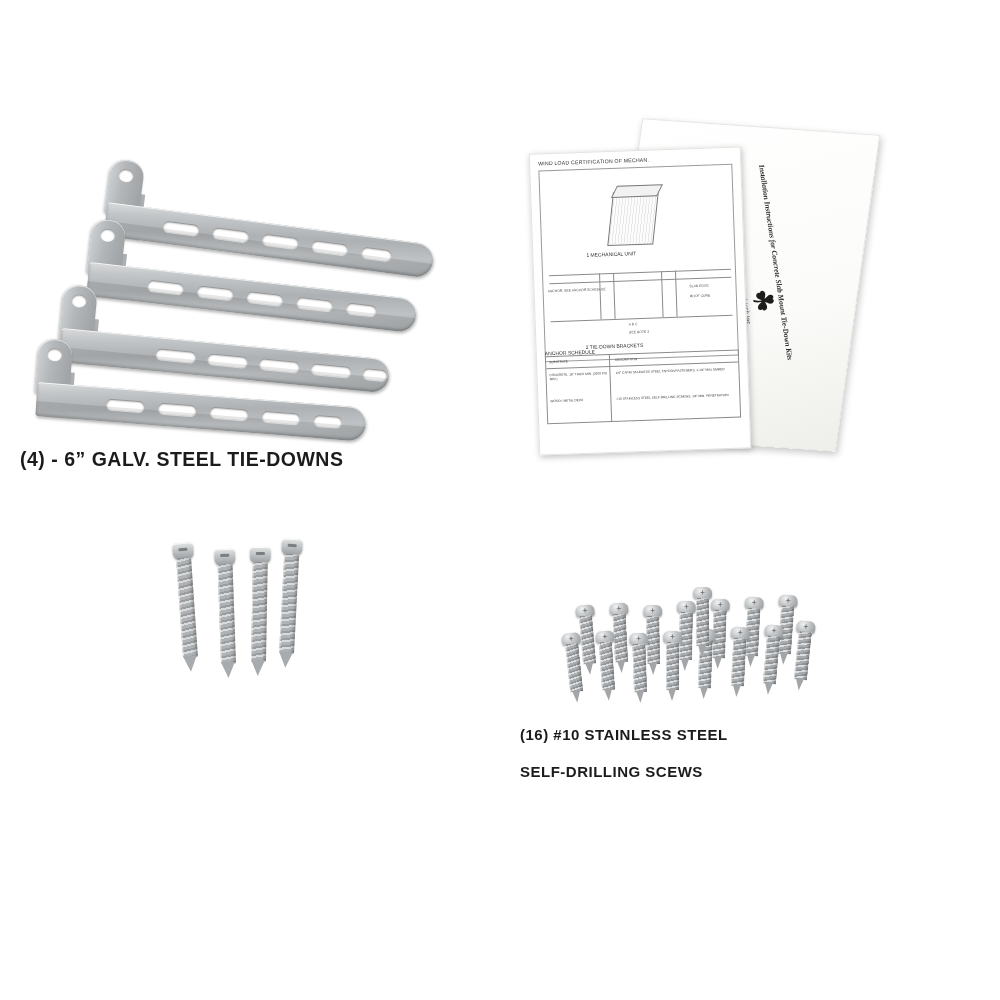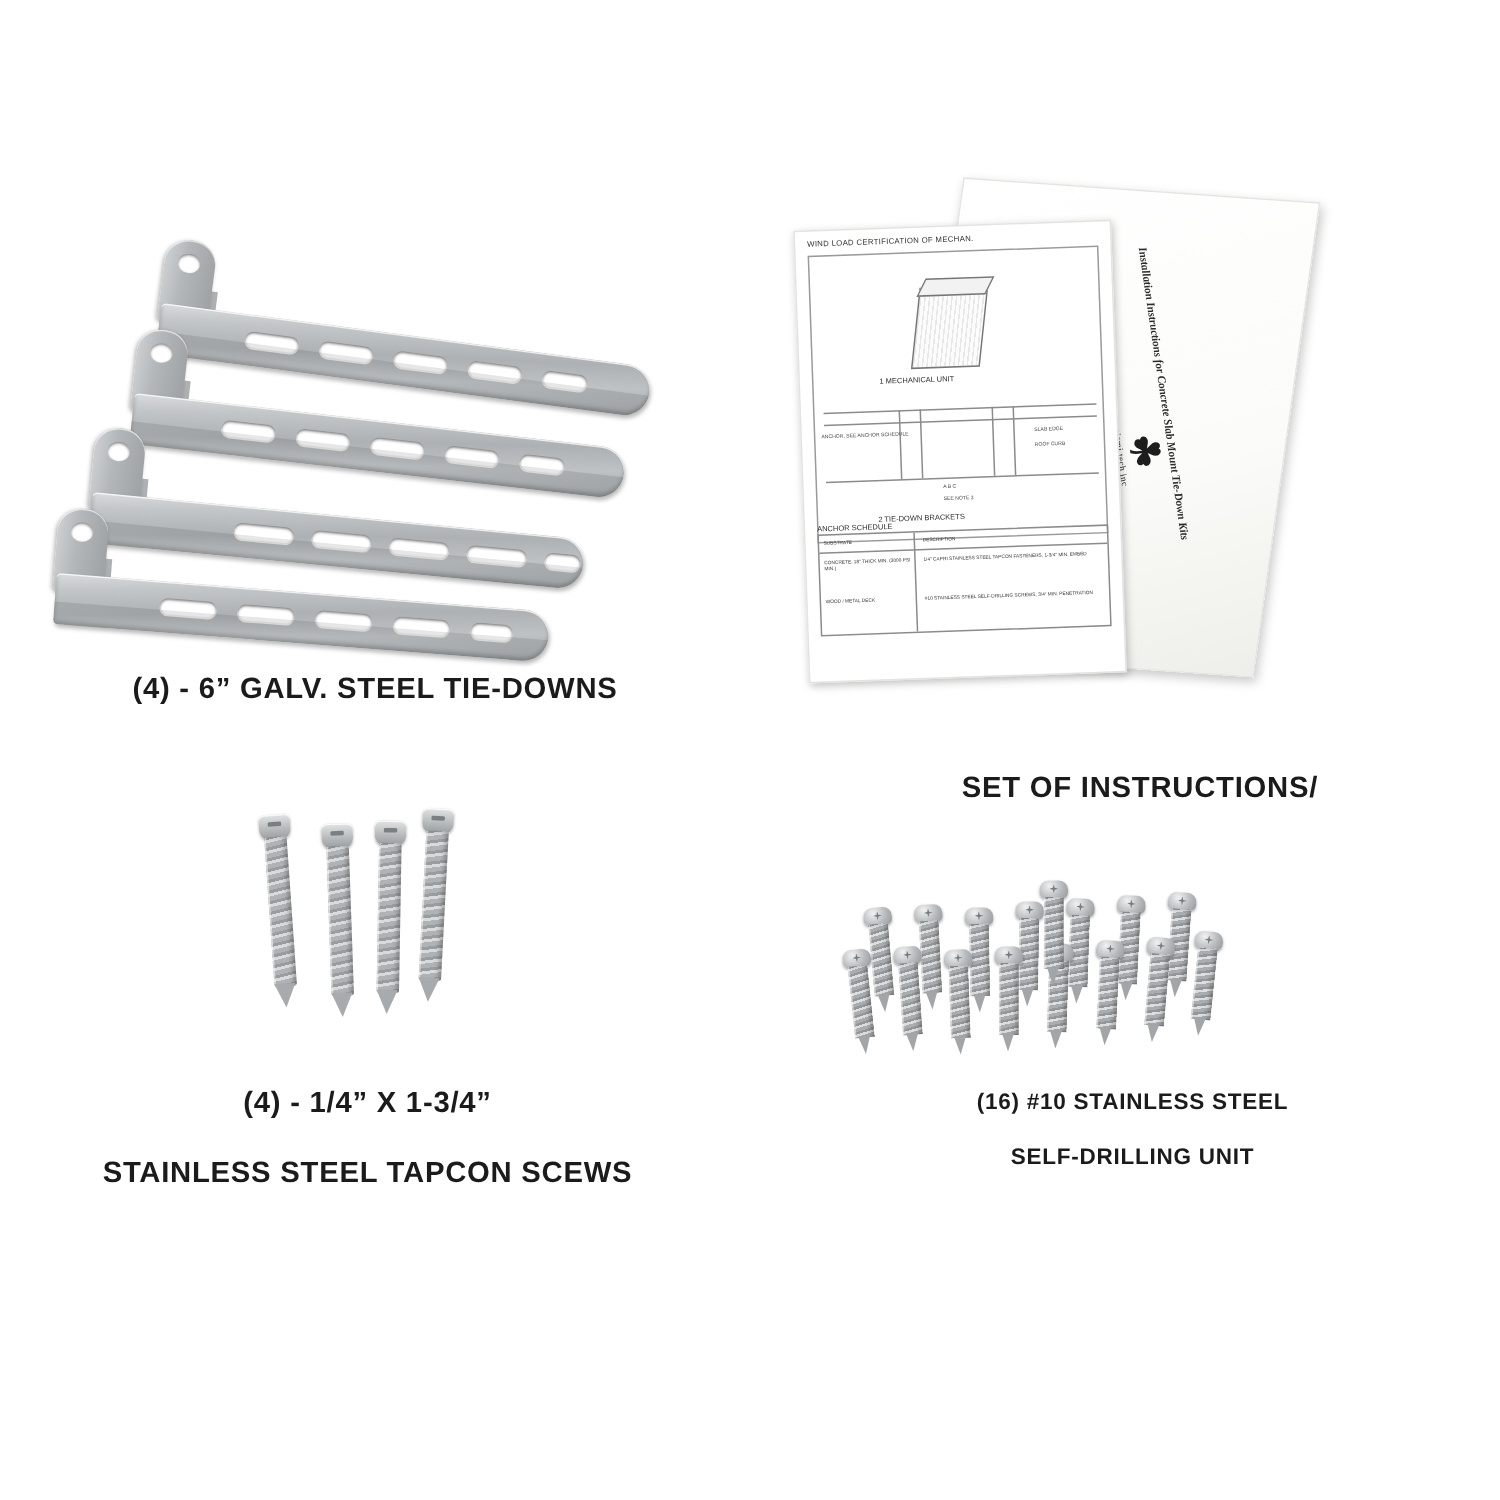--- a/index.html
+++ b/index.html
@@ -14,21 +14,20 @@
     position: relative;
     width: 1000px;
     height: 1000px;
     background: #ffffff;
     overflow: hidden;
   }
 
   
   .caption {
     position: absolute;
-    text-align: center;
     font-family: "Liberation Sans", sans-serif;
     font-weight: bold;
     color: #1b1b1b;
     letter-spacing: 0.5px;
     line-height: 1.22;
     white-space: pre-line;
   }
 
   
   .brackets {
@@ -478,21 +477,20 @@
         <div class="cell" style="left:3px; top:16px; width:30%; white-space:normal;">CONCRETE, 18" THICK MIN. (3000 PSI MIN.)</div>
         <div class="cell" style="left:36%; top:16px; width:62%; white-space:normal;">1/4" CAPRI STAINLESS STEEL TAPCON FASTENERS, 1-3/4" MIN. EMBED</div>
         <div class="cell" style="left:3px; top:42px; width:30%; white-space:normal;">WOOD / METAL DECK</div>
         <div class="cell" style="left:36%; top:42px; width:62%; white-space:normal;">#10 STAINLESS STEEL SELF-DRILLING SCREWS, 3/4" MIN. PENETRATION</div>
       </div>
       <div class="doc-sec" style="left:8px; bottom:98px;">ANCHOR SCHEDULE</div>
     </div>
   </div>
 
   <div class="caption" style="left:560px; top:490px; width:400px; font-size:19.5px;">
-    <div>SET OF INSTRUCTIONS/</div>
   </div>
 
   <div class="tapcons">
     <div class="tapcon" style="left:14px; top:8px; transform: rotate(-4deg);">
       <div class="head"></div>
       <div class="shank"></div>
       <div class="tip"></div>
     </div>
     <div class="tapcon" style="left:56px; top:14px; transform: rotate(-2deg);">
       <div class="head"></div>
@@ -504,24 +502,20 @@
       <div class="shank"></div>
       <div class="tip"></div>
     </div>
     <div class="tapcon" style="left:124px; top:4px; transform: rotate(3deg);">
       <div class="head"></div>
       <div class="shank"></div>
       <div class="tip"></div>
     </div>
   </div>
 
-  <div class="caption" style="left:10px; top:700px; width:470px; font-size:19.5px;">
-    <div>(4) - 1/4” X 1-3/4”</div>
-    <div>STAINLESS STEEL TAPCON SCEWS</div>
-  </div>
 
   <div class="selfdrills">
     <div class="sds" style="left:18px; top:30px; transform: rotate(-5deg);">
         <div class="head"></div>
         <div class="shank"></div>
         <div class="tip"></div>
       </div>
     <div class="sds" style="left:52px; top:28px; transform: rotate(-3deg);">
         <div class="head"></div>
         <div class="shank"></div>
@@ -595,16 +589,16 @@
       </div>
     <div class="sds" style="left:136px; top:12px; transform: rotate(0deg);">
         <div class="head"></div>
         <div class="shank"></div>
         <div class="tip"></div>
       </div>
   </div>
 
   <div class="caption" style="left:520px; top:708px; width:470px; font-size:15px;">
     <div>(16)   #10 STAINLESS STEEL</div>
-    <div>SELF-DRILLING UNIT</div>
+    <div>SELF-DRILLING SCEWS</div>
   </div>
 
 </div>
 
 </body></html>

